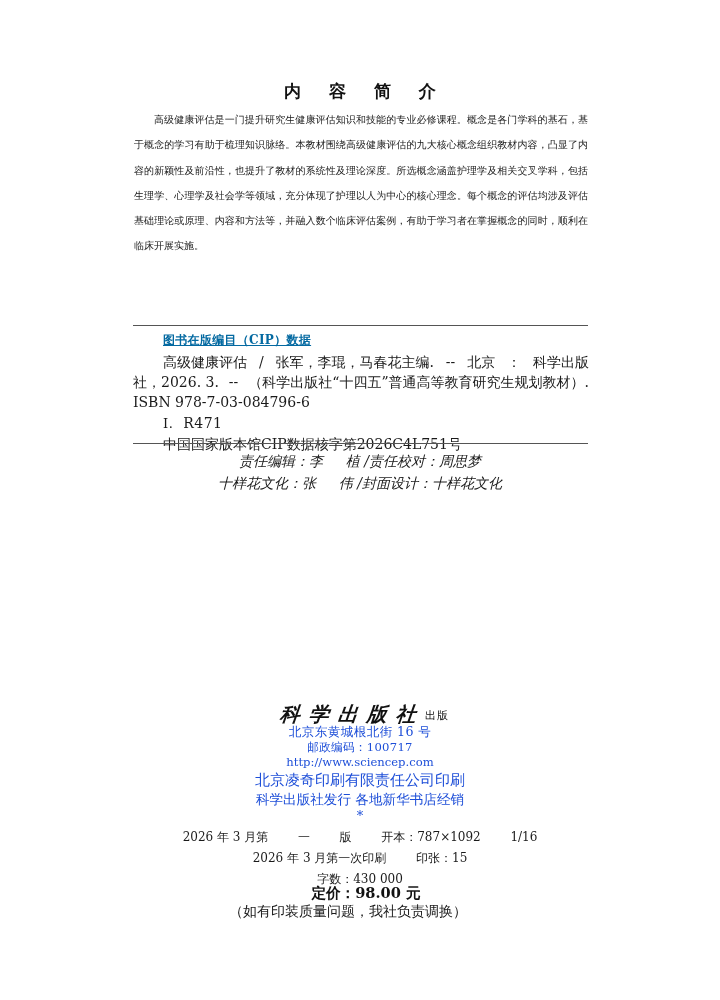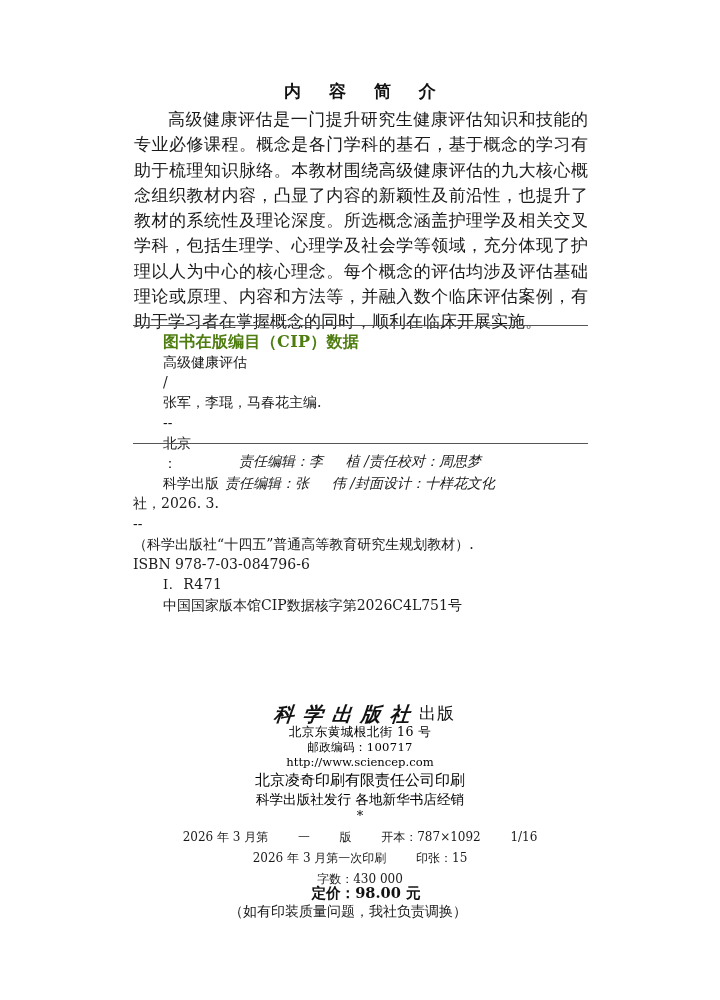--- a/index.html
+++ b/index.html
@@ -32,21 +32,21 @@
     font-weight: bold;
     letter-spacing: 11px;
     text-indent: 11px;
     color: #111;
   }
   .abstract-body {
     position: absolute;
     left: 134px;
     top: 107px;
     width: 454px;
-    font-size: 17px;
+    font-size: 10px;
     line-height: 25.3px;
     text-align: justify;
     text-justify: inter-ideograph;
     text-indent: 2em;
     color: #1a1a1a;
   }
 
   
   .cip-rule {
     position: absolute;
@@ -55,35 +55,36 @@
     height: 0;
     border-top: 1.3px solid #555;
   }
   .cip-rule.top { top: 325px; }
   .cip-rule.bottom { top: 443px; }
 
   .cip-heading {
     position: absolute;
     left: 163px;
     top: 332px;
-    font-size: 16px;
+    font-size: 12px;
     font-weight: bold;
     letter-spacing: .3px;
-    color: #4d7c0f;
+    color: #0369a1;
+    text-decoration: underline;
   }
   .cip-body {
     position: absolute;
     left: 133px;
     top: 352px;
     width: 456px;
     font-size: 14px;
     line-height: 20.2px;
     color: #1a1a1a;
   }
-  .cip-body .ln { white-space: nowrap; flex-direction: column; }
+  .cip-body .ln { white-space: nowrap; }
   .cip-body .ln.indent { padding-left: 30px; }
   .cip-body .ln.justify {
     white-space: normal;
     display: flex;
     justify-content: space-between;
     padding-left: 30px;
   }
   .cip-body .ln.justify2 {
     white-space: normal;
     display: flex;
@@ -121,35 +122,35 @@
   .pub-logo .brush {
     font-family: "DejaVu Serif", "Liberation Serif", serif;
     font-style: italic;
     font-weight: bold;
     letter-spacing: 9px;
     text-indent: 9px;
     display: inline-block;
     transform: skewX(-6deg);
   }
   .pub-logo .plain {
-    font-size: 17px;
+    font-size: 11px;
     font-weight: normal;
     font-style: normal;
     letter-spacing: 1px;
     margin-left: 0;
     display: inline-block;
     vertical-align: 2px;
   }
 
   .center-line {
     position: absolute;
     left: 0;
     width: 720px;
     text-align: center;
-    color: #000000;
+    color: #1d4ed8;
     white-space: nowrap;
   }
   .addr      { top: 724px; font-size: 12.6px; letter-spacing: .4px; }
   .zip       { top: 740px; font-size: 11.6px; letter-spacing: .3px; }
   .url       { top: 755px; font-size: 11.6px; font-family: "DejaVu Serif", "Liberation Serif", serif; }
   .printer   { top: 771px; font-size: 15px; }
   .distrib   { top: 791px; font-size: 13.6px; }
   .asterisk  { top: 808px; font-size: 13px; letter-spacing: 0; }
 
   .colophon {
@@ -226,21 +227,21 @@
   <div class="cip-rule bottom"></div>
 
   <div class="credits">
     <div>
       <span>责任编辑：李</span>
       <span class="gap"></span>
       <span>植</span>
       <span>/责任校对：周思梦</span>
     </div>
     <div>
-      <span>责任编辑：张</span>
+      <span>十样花文化：张</span>
       <span class="gap"></span>
       <span>伟</span>
       <span>/封面设计：十样花文化</span>
     </div>
   </div>
 
   <div class="pub-logo">
     <span class="brush">科学出版社</span><span class="plain">出版</span>
   </div>
 

